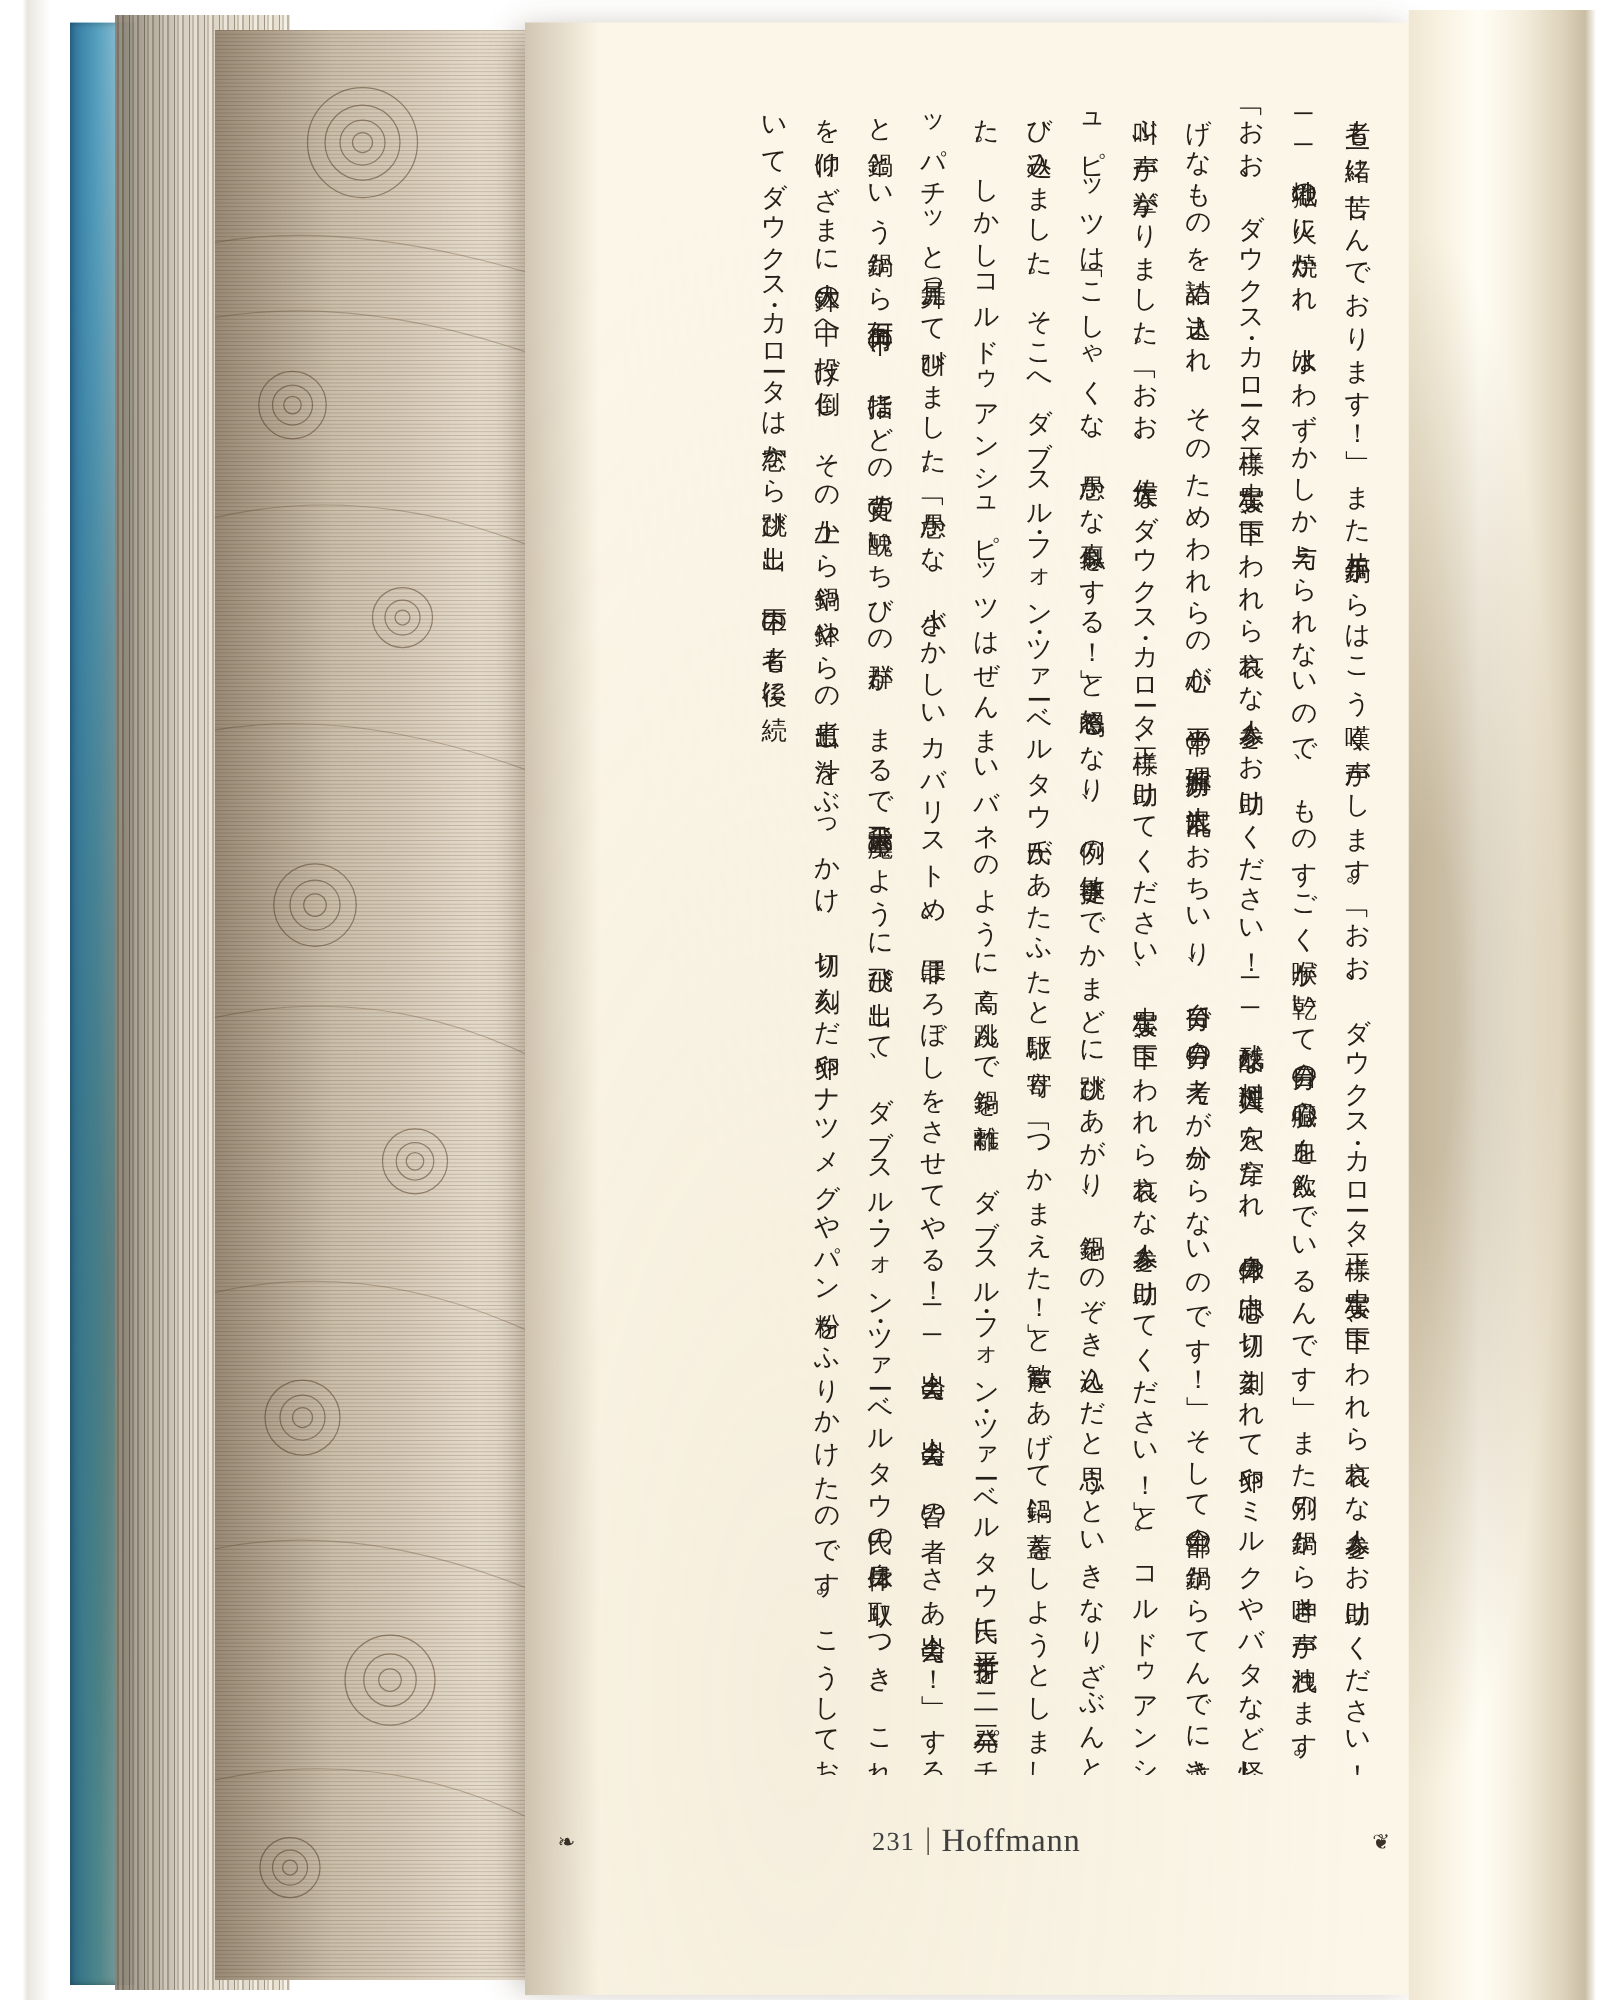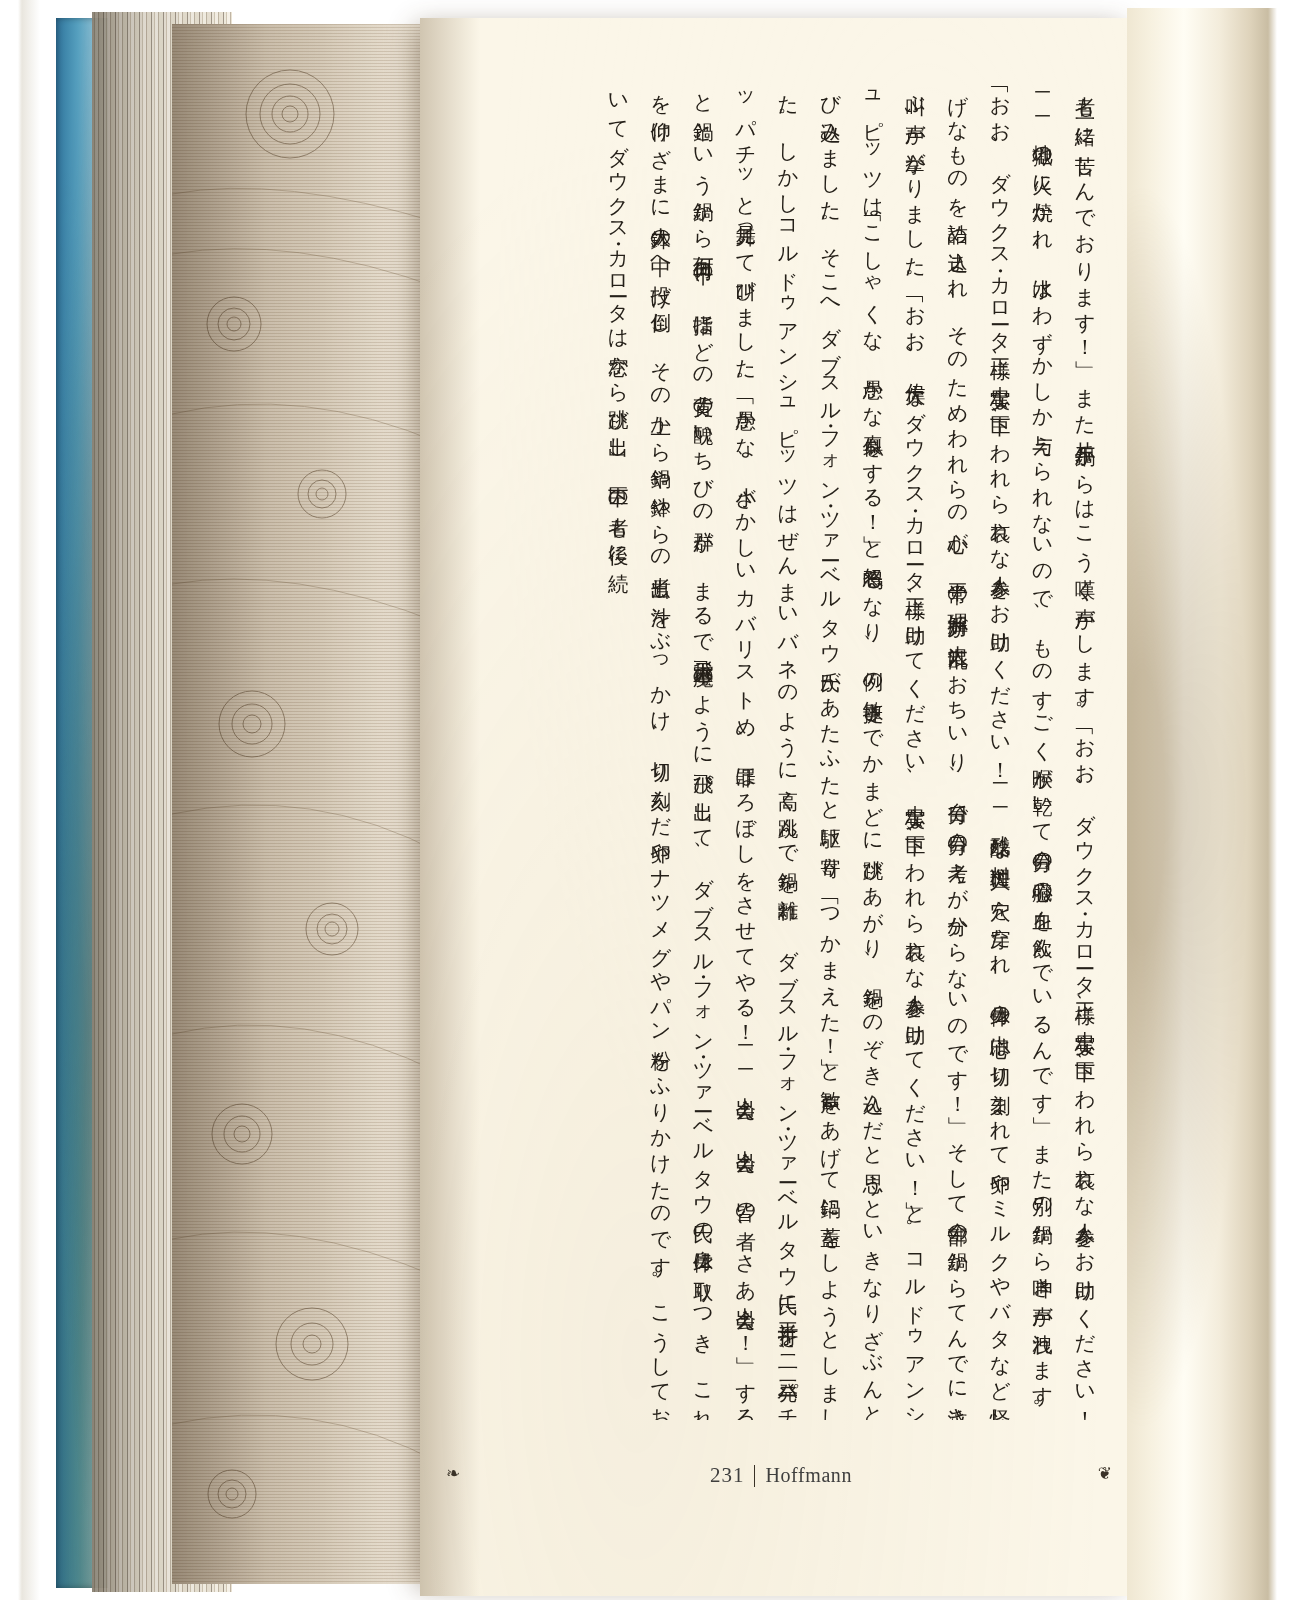--- a/index.html
+++ b/index.html
@@ -191,21 +191,21 @@
     font-size: 21px;
     letter-spacing: 1px;
   }
   .folio .rule {
     display: inline-block;
     width: 1px;
     height: 22px;
     background: #3a3228;
   }
   .folio .title {
-    font-size: 20px;
+    font-size: 26px;
     letter-spacing: .6px;
   }
 
   .orn {
     position: absolute;
     bottom: 112px;
     font-size: 17px;
     color: #3a3228;
   }
   .orn.left  { left: 26px; }

